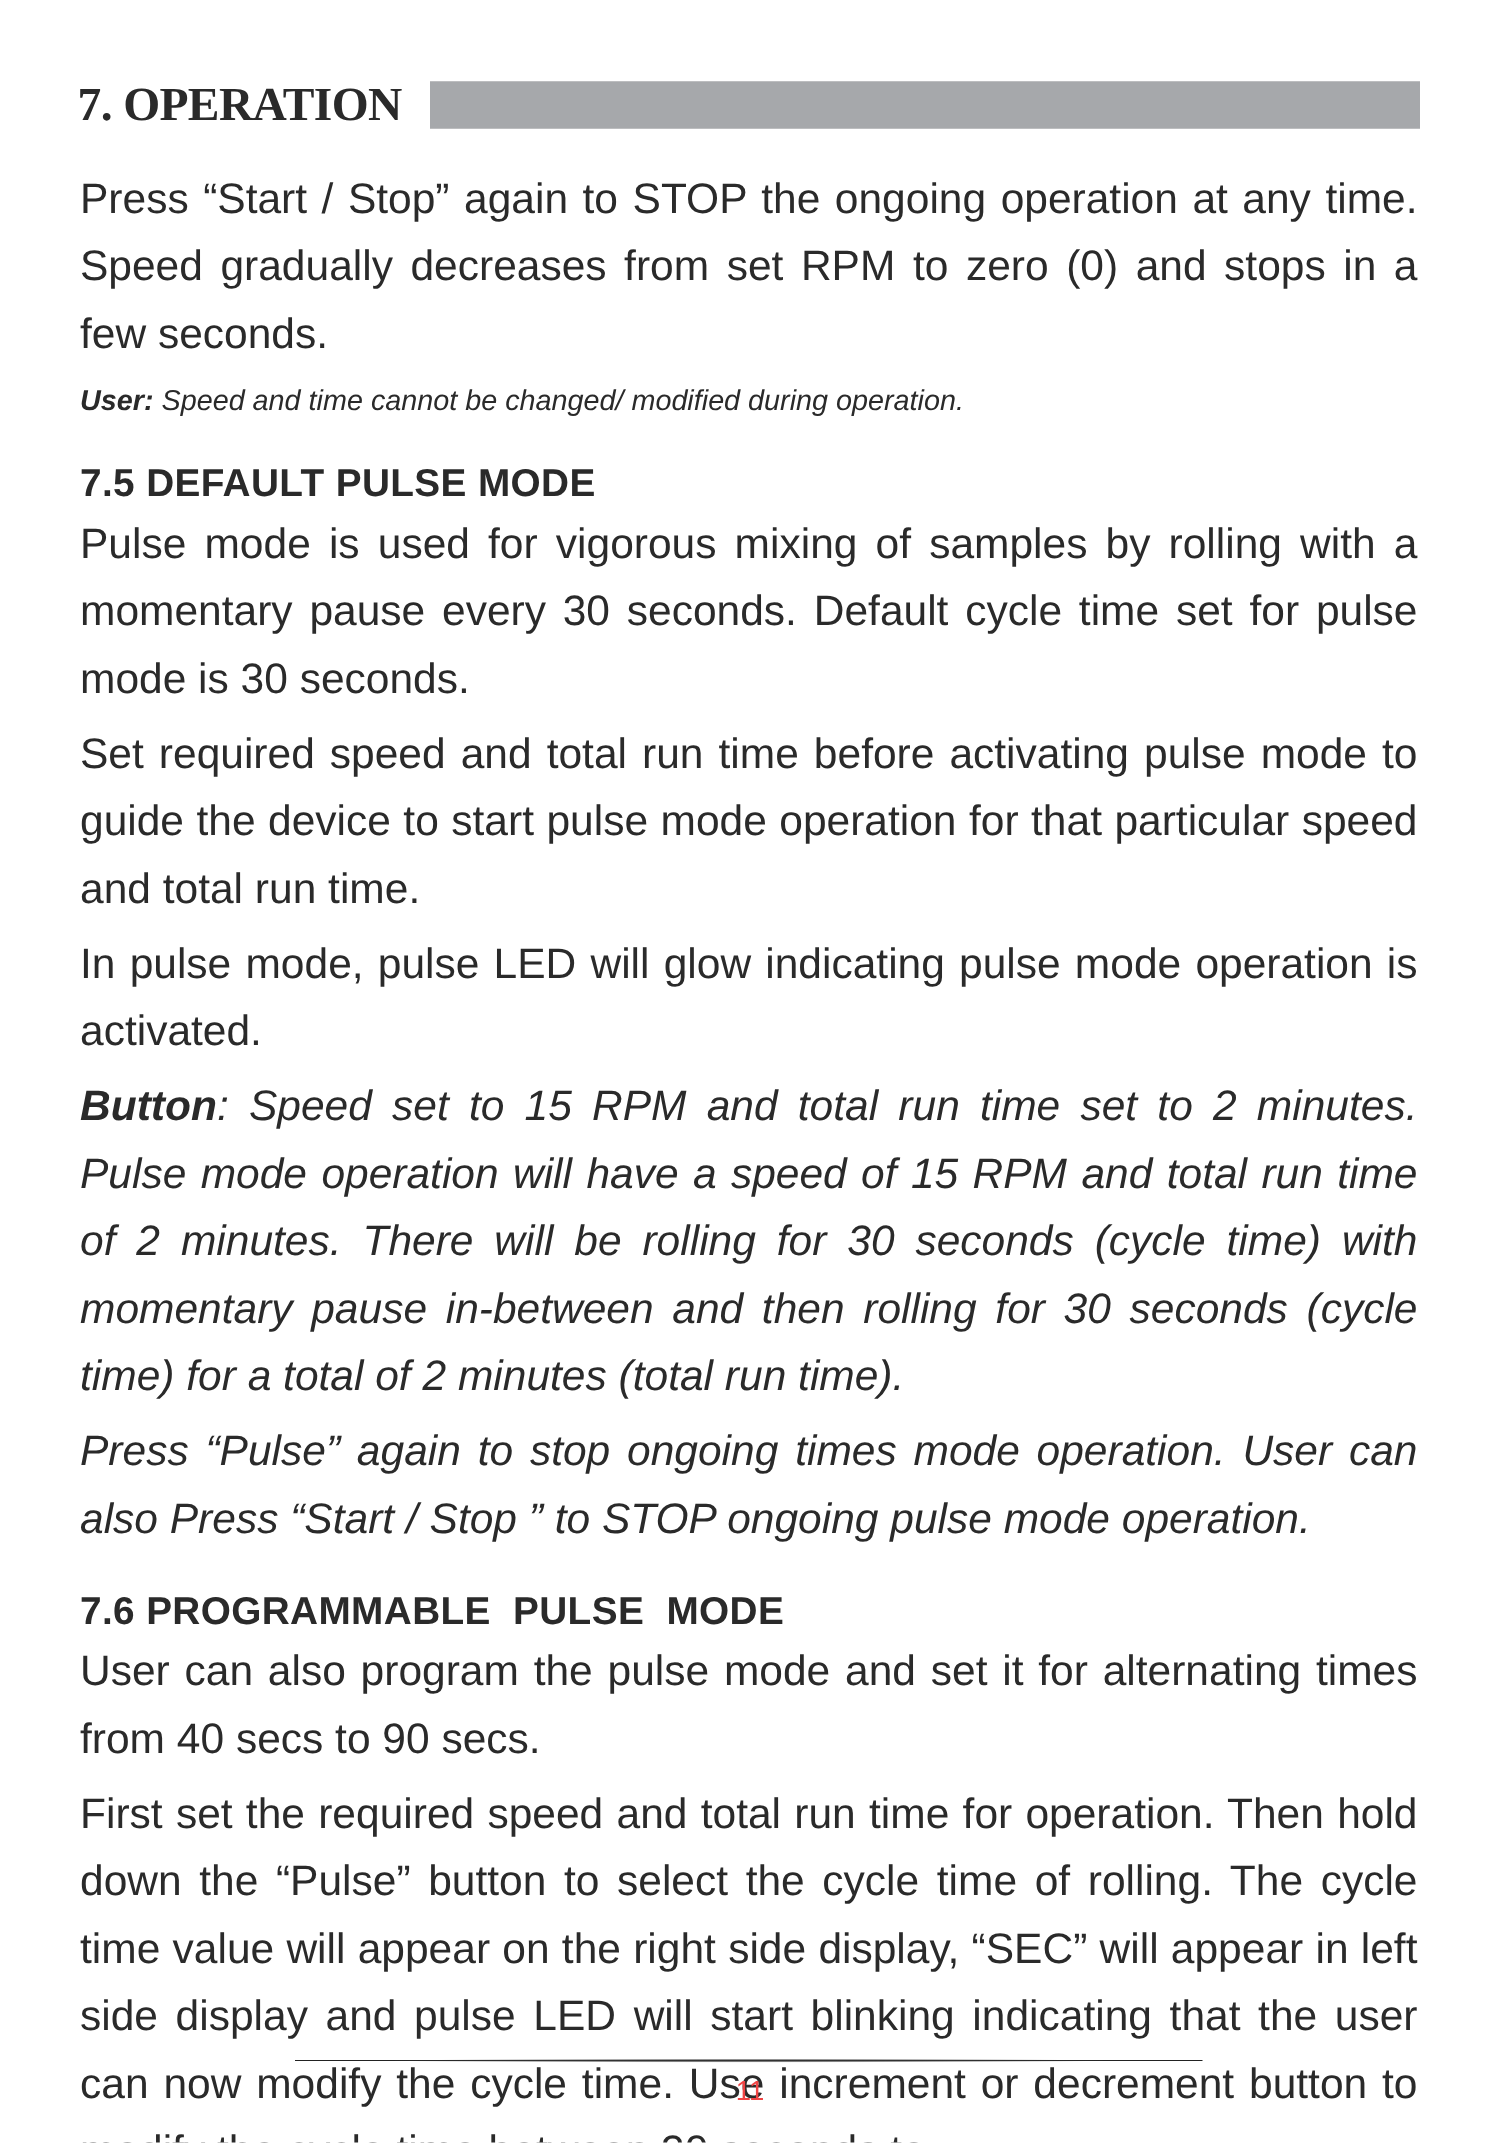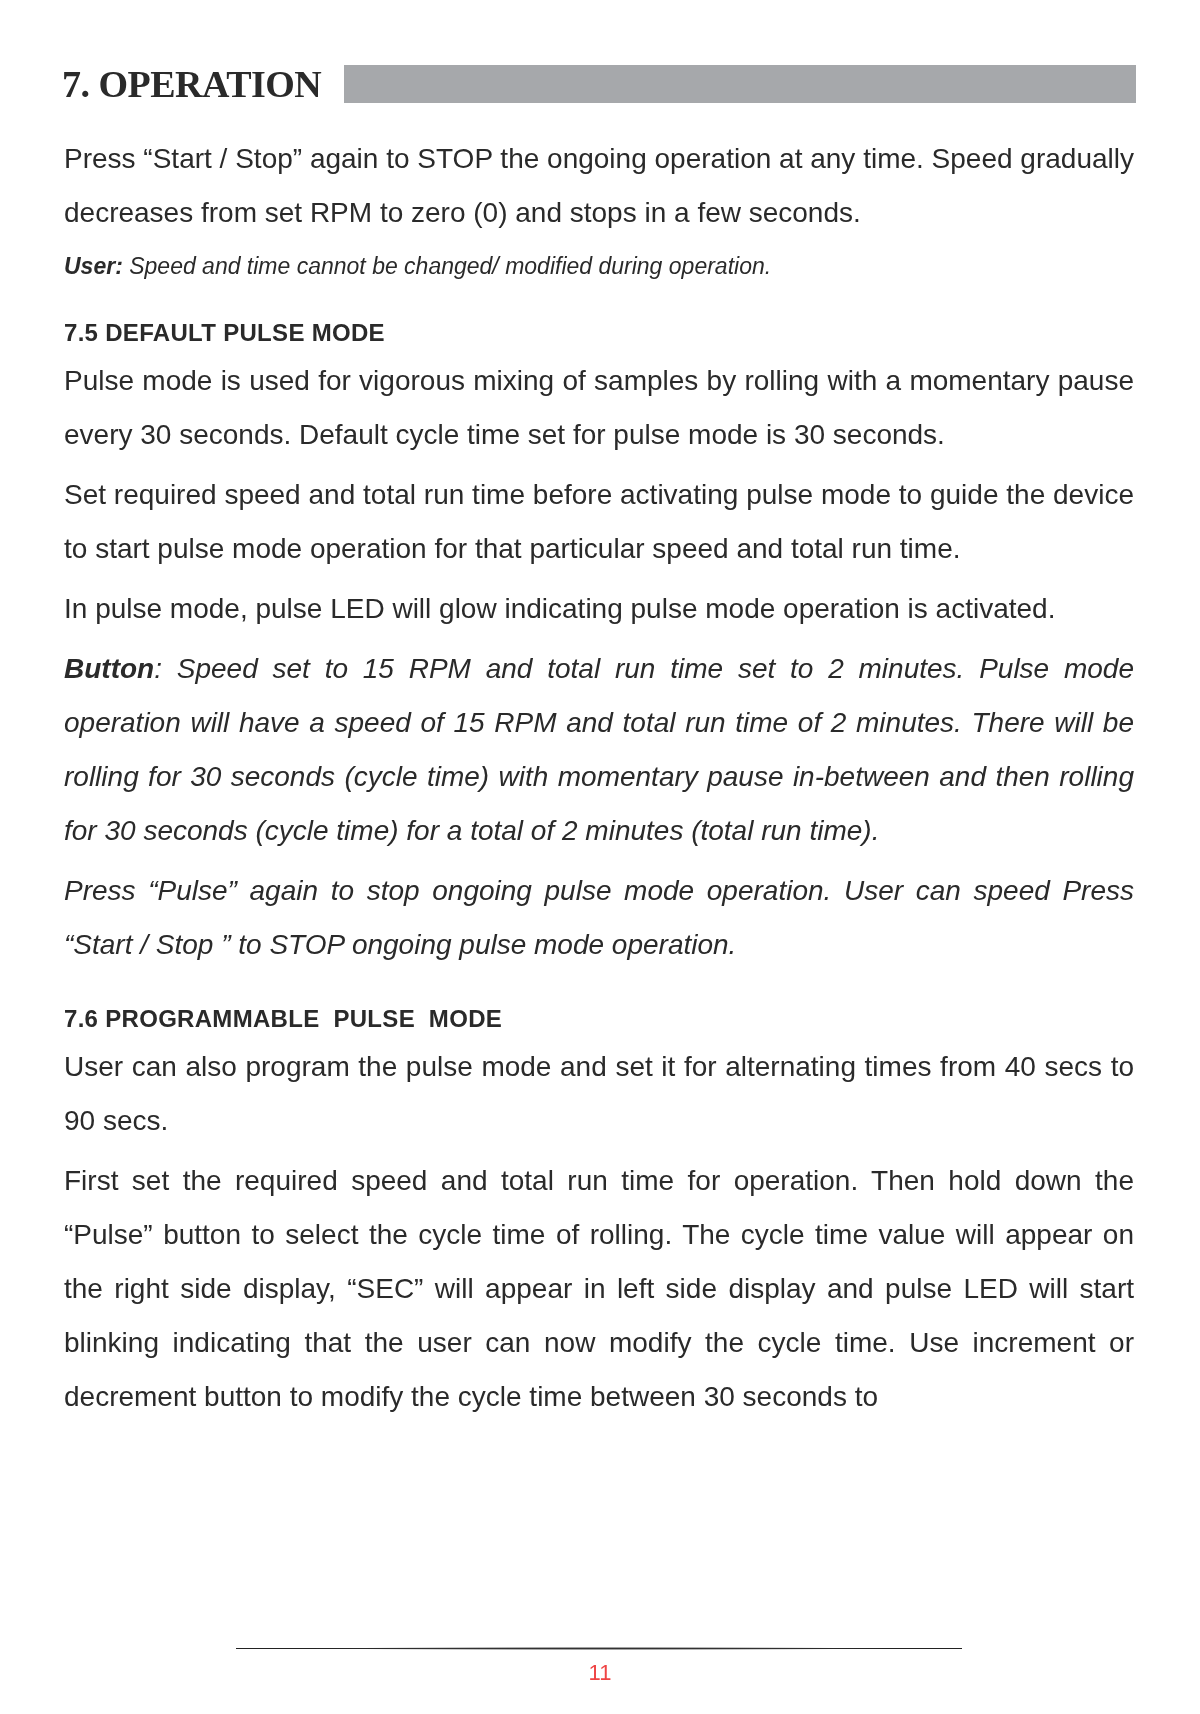--- a/index.html
+++ b/index.html
@@ -6,25 +6,25 @@
   body { width:1200px; height:1714px; position:relative; overflow:hidden;
          font-family:"Liberation Sans", "DejaVu Sans", sans-serif; color:#2a2a2a; }
   .page { position:absolute; left:0; top:0; width:1200px; height:1714px; }
 
   .title-row { position:absolute; left:62px; top:60px; width:1074px; height:48px; }
   .title { position:absolute; left:0; top:0; font-family:"Liberation Serif","DejaVu Serif",serif;
            font-weight:bold; font-size:38px; line-height:48px; color:#2a2a2a; letter-spacing:-0.5px; }
   .title-bar { position:absolute; left:282px; top:5px; width:792px; height:38px; background:#a6a8ab; }
 
   .content { position:absolute; left:64px; top:132px; width:1070px; }
-  p { margin:0 0 6px 0; font-size:28px; line-height:54px; text-align:justify; }
+  p { margin:0 0 6px 0; font-size:34px; line-height:54px; text-align:justify; }
   p.note { font-size:23px; line-height:40px; margin-top:6px; margin-bottom:12px; font-style:italic; }
   p.note b { font-style:italic; }
   p.it { font-style:italic; }
-  h2 { margin:26px 0 0 0; font-size:24px; line-height:42px; font-weight:bold; color:#2a2a2a; letter-spacing:0.3px; }
+  h2 { margin:26px 0 0 0; font-size:31px; line-height:42px; font-weight:bold; color:#2a2a2a; letter-spacing:0.3px; }
 
   .footer-line { position:absolute; left:236px; top:1647px; width:726px; height:3px;
     background:linear-gradient(to bottom, transparent 0, transparent 1px, #222 1px, #222 2px, transparent 2px);
   }
   .footer-line::after { content:""; position:absolute; left:80px; right:80px; top:0; height:3px;
     background:radial-gradient(ellipse at center, #333 0%, rgba(60,60,60,0.6) 40%, rgba(255,255,255,0) 75%); }
   .page-num { position:absolute; left:0; width:1200px; top:1660px; text-align:center; font-size:22px; color:#ef4444; }
 </style>
 </head>
 <body>
@@ -38,21 +38,21 @@
 
   <div class="content">
     <p>Press “Start / Stop” again to STOP the ongoing operation at any time. Speed gradually decreases from set RPM to zero (0) and stops in a few seconds.</p>
     <p class="note"><b>User:</b><span> Speed and time cannot be changed/ modified during operation.</span></p>
 
     <h2>7.5 DEFAULT PULSE MODE</h2>
     <p>Pulse mode is used for vigorous mixing of samples by rolling with a momentary pause every 30 seconds. Default cycle time set for pulse mode is 30 seconds.</p>
     <p>Set required speed and total run time before activating pulse mode to guide the device to start pulse mode operation for that particular speed and total run time.</p>
     <p>In pulse mode, pulse LED will glow indicating pulse mode operation is activated.</p>
     <p class="it"><b>Button</b><span>: Speed set to 15 RPM and total run time set to 2 minutes. Pulse mode operation will have a speed of 15 RPM and total run time of 2 minutes. There will be rolling for 30 seconds (cycle time) with momentary pause in-between and then rolling for 30 seconds (cycle time) for a total of 2 minutes (total run time).</span></p>
-    <p class="it">Press “Pulse” again to stop ongoing pulse mode operation. User can speed Press “Start / Stop ” to STOP ongoing pulse mode operation.</p>
+    <p class="it">Press “Pulse” again to stop ongoing times mode operation. User can also Press “Start / Stop ” to STOP ongoing pulse mode operation.</p>
 
     <h2 style="white-space:pre;">7.6 PROGRAMMABLE  PULSE  MODE</h2>
     <p>User can also program the pulse mode and set it for alternating times from 40 secs to 90 secs.</p>
     <p>First set the required speed and total run time for operation. Then hold down the “Pulse” button  to select the cycle time of rolling. The cycle time value will appear on the right side display, “SEC” will appear in left side display and pulse LED will start blinking indicating that the user can now modify the cycle time. Use increment or decrement button to modify the cycle time between 30 seconds to</p>
   </div>
 
   <div class="footer-line"></div>
   <div class="page-num">11</div>
 </div>
 

